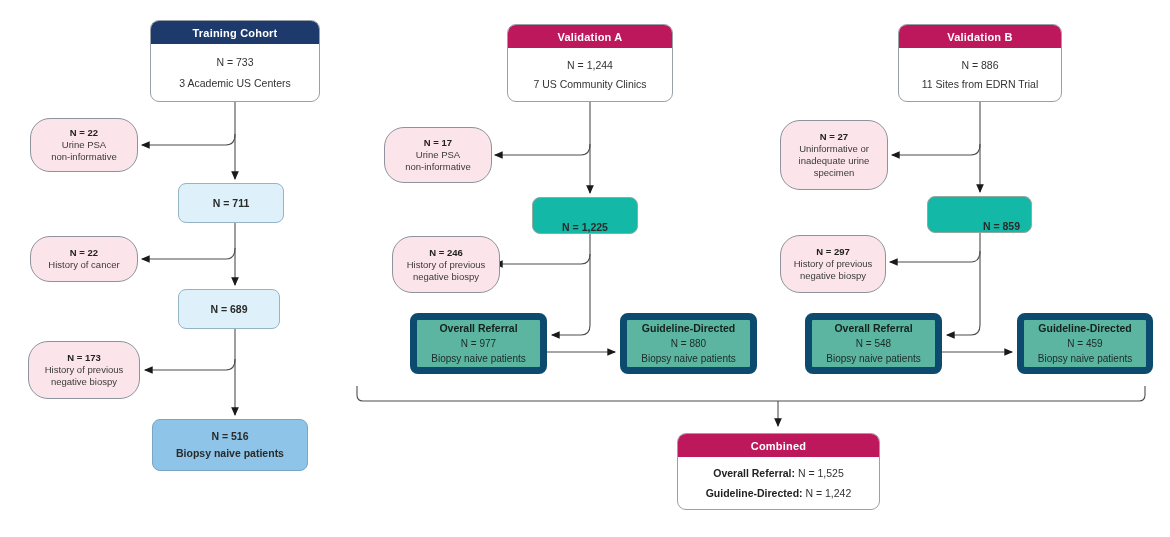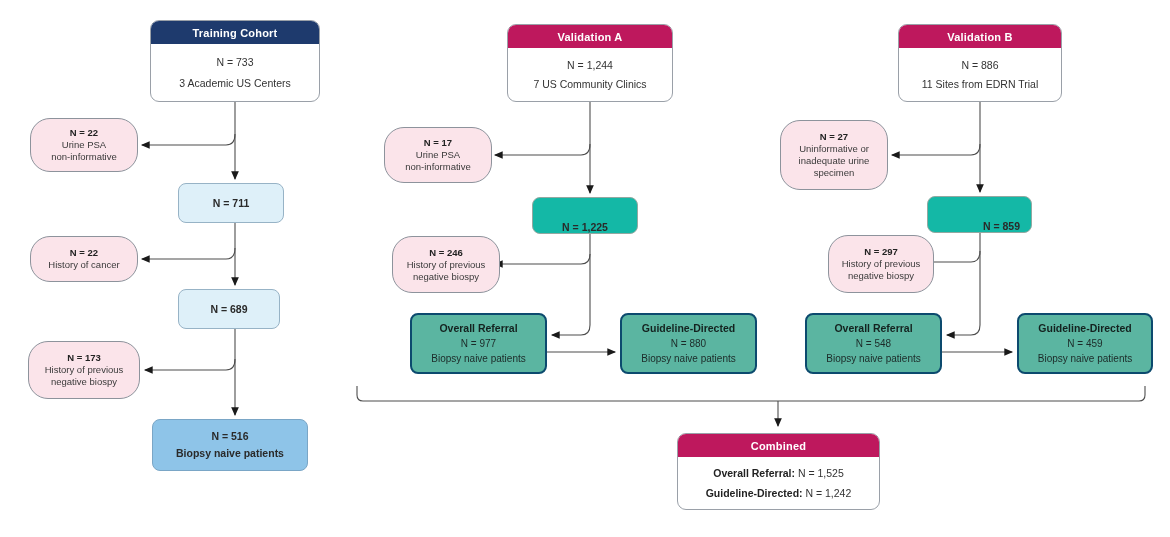--- a/index.html
+++ b/index.html
@@ -81,21 +81,21 @@
   .node.final {
     background: #8ec4e8;
     border-color: #7aa6c6;
     flex-direction: column;
     line-height: 17px;
   }
 
   
   .teal {
     background: #5bb5a1;
-    border: 2px solid #0c4a6e;
+    border: 7px solid #0c4a6e;
     border-radius: 8px;
     display: flex;
     flex-direction: column;
     justify-content: center;
     align-items: center;
     text-align: center;
     color: #1c2a28;
     font-size: 10px;
     line-height: 15px;
     padding: 2px;
@@ -225,21 +225,21 @@
     <span class="n">N = 27</span>
     <span>Uninformative or</span>
     <span>inadequate urine</span>
     <span>specimen</span>
   </div>
 
   <div class="box node mint" style="left:927px; top:196px; width:105px; height:37px;padding-left:44px;">
     <span>N = 859</span>
   </div>
 
-  <div class="box excl" style="left:780px; top:235px; width:106px; height:58px;margin-left:48px;">
+  <div class="box excl" style="left:780px; top:235px; width:106px; height:58px;">
     <span class="n">N = 297</span>
     <span>History of previous</span>
     <span>negative biospy</span>
   </div>
 
   <div class="box teal" style="left:805px; top:313px; width:137px; height:61px;">
     <span class="t">Overall Referral</span>
     <span>N = 548</span>
     <span>Biopsy naive patients</span>
   </div>

